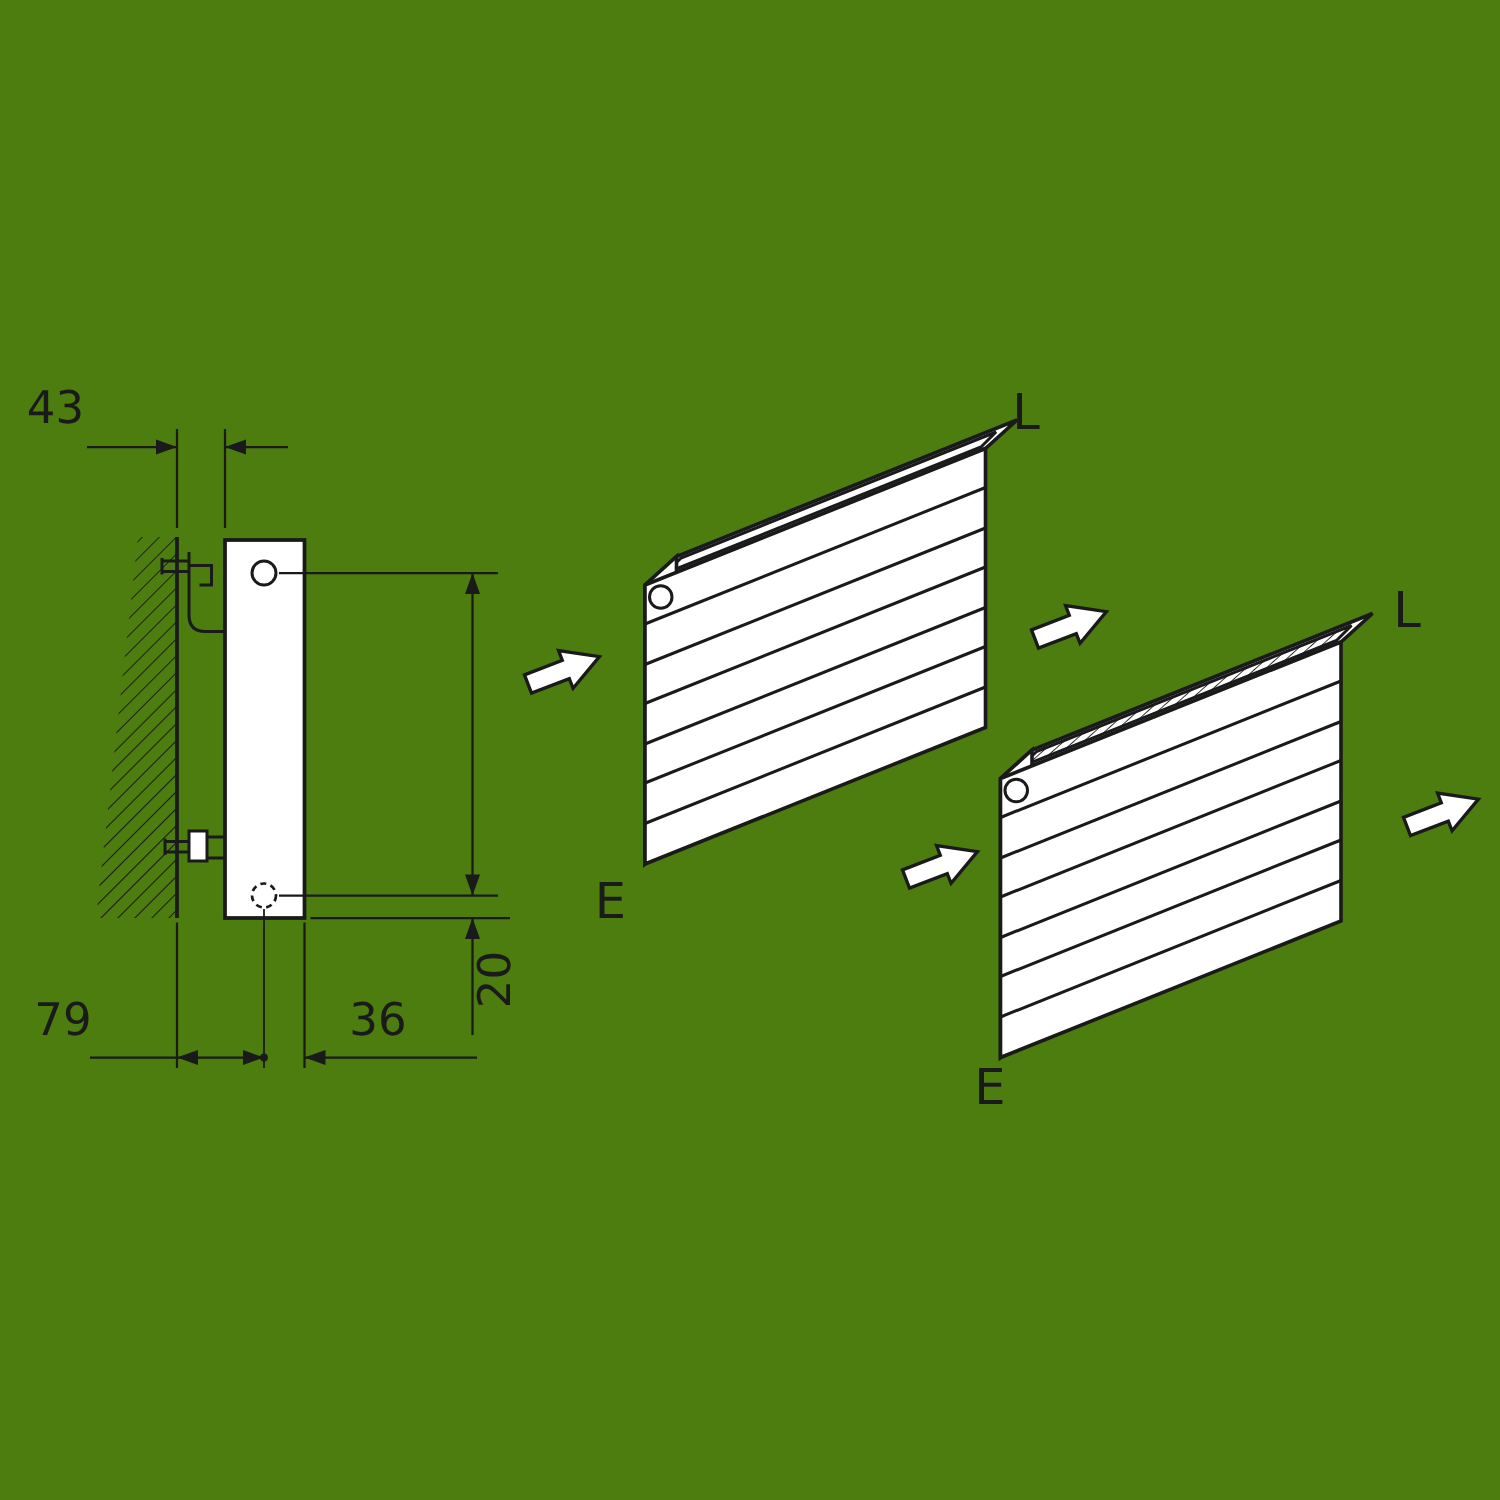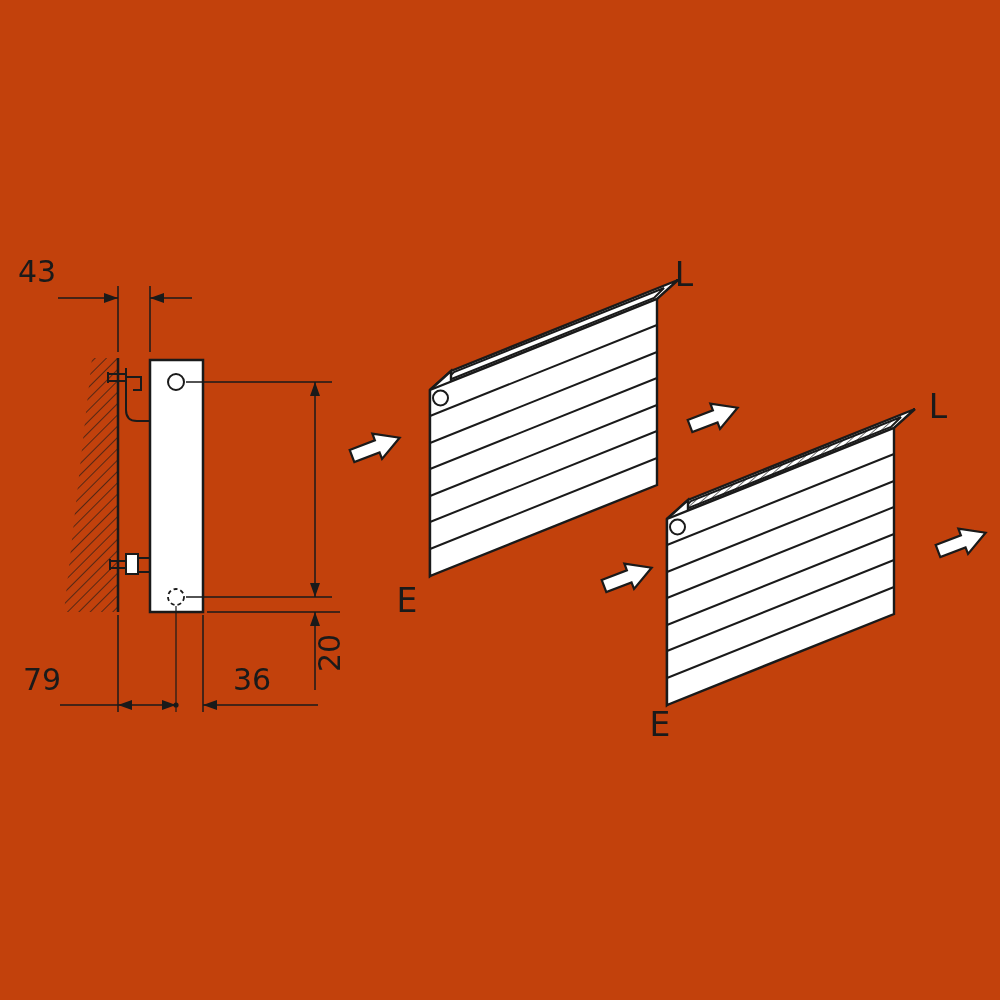--- a/index.html
+++ b/index.html
@@ -1,16 +1,16 @@
 <!DOCTYPE html>
 <html><head>
 <meta charset="utf-8">
 <style>
   html,body{margin:0;padding:0;background:#ffffff;}
-  .canvas{position:relative;width:1000px;height:1000px;background:#c2410c;overflow:hidden;}
+  .canvas{position:relative;width:1000px;height:1000px;background:#4d7c0f;overflow:hidden;}
   svg{display:block;}
   text.dim{font-family:"DejaVu Sans","Liberation Sans",sans-serif;font-size:30px;fill:#1a1a1a;stroke:none;}
   text.flow{font-family:"DejaVu Sans","Liberation Sans",sans-serif;font-size:33px;fill:#1a1a1a;stroke:none;}
 </style>
 </head>
 <body>
 
 <div class="canvas">
 <svg width="1000" height="1000" viewBox="0 0 1000 1000" xmlns="http://www.w3.org/2000/svg">
   <defs>

